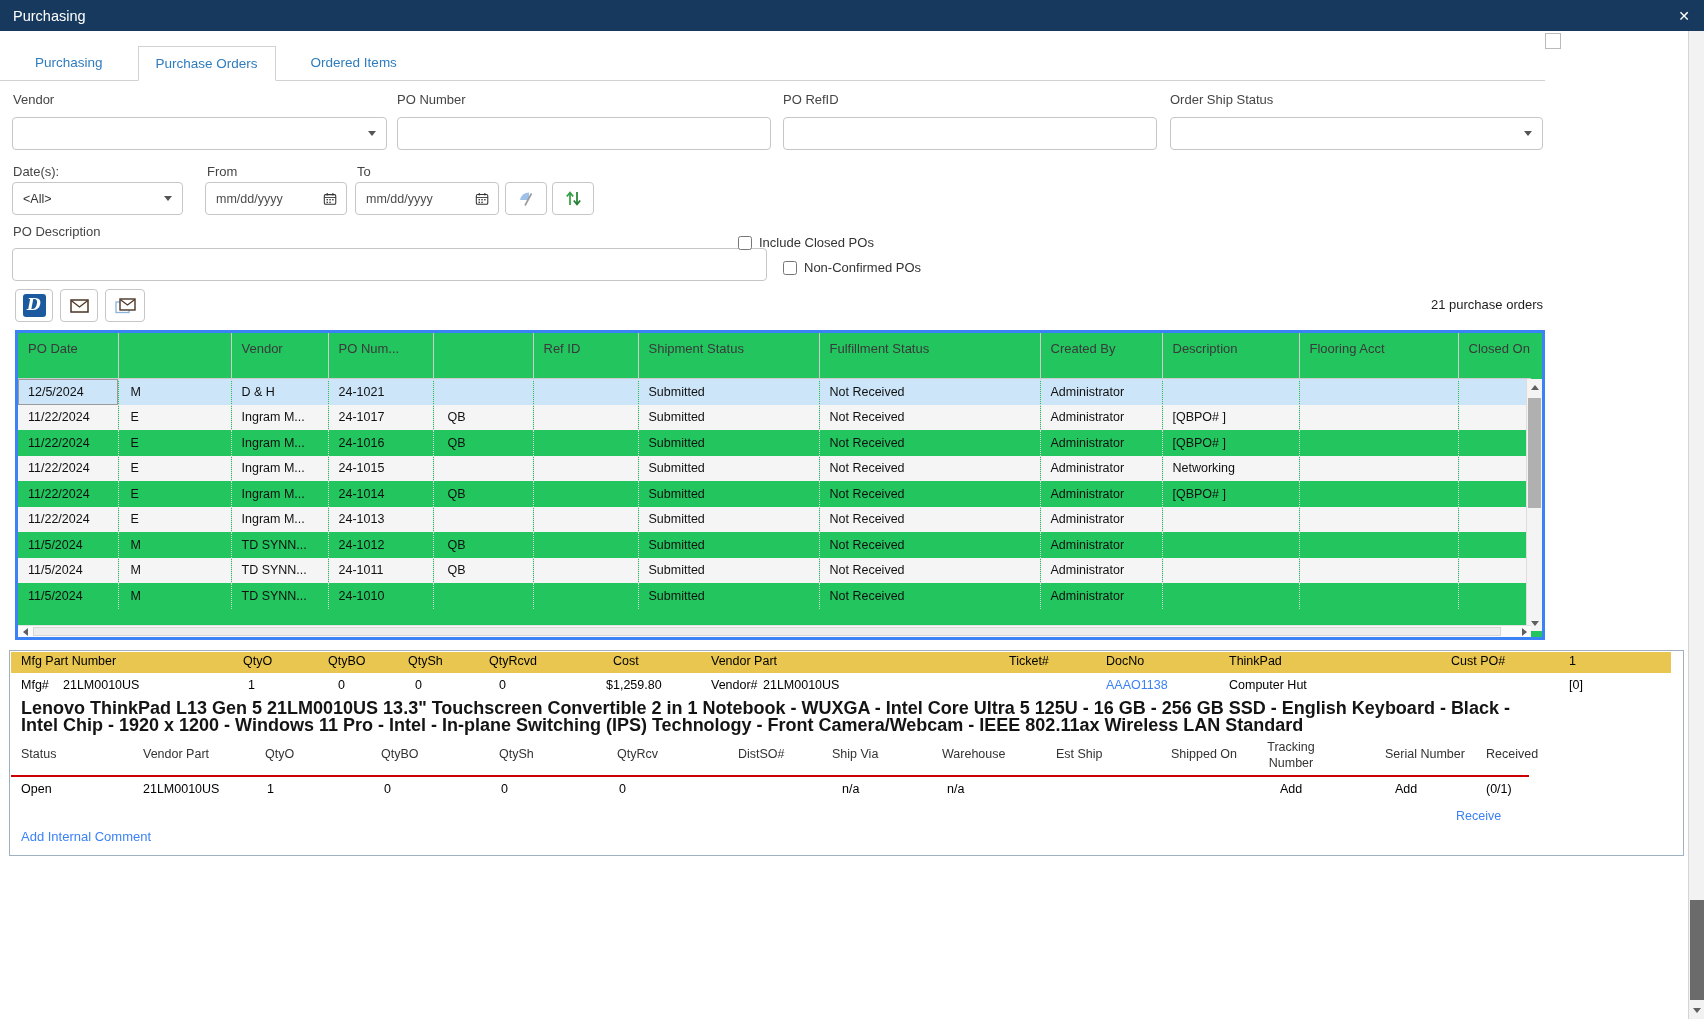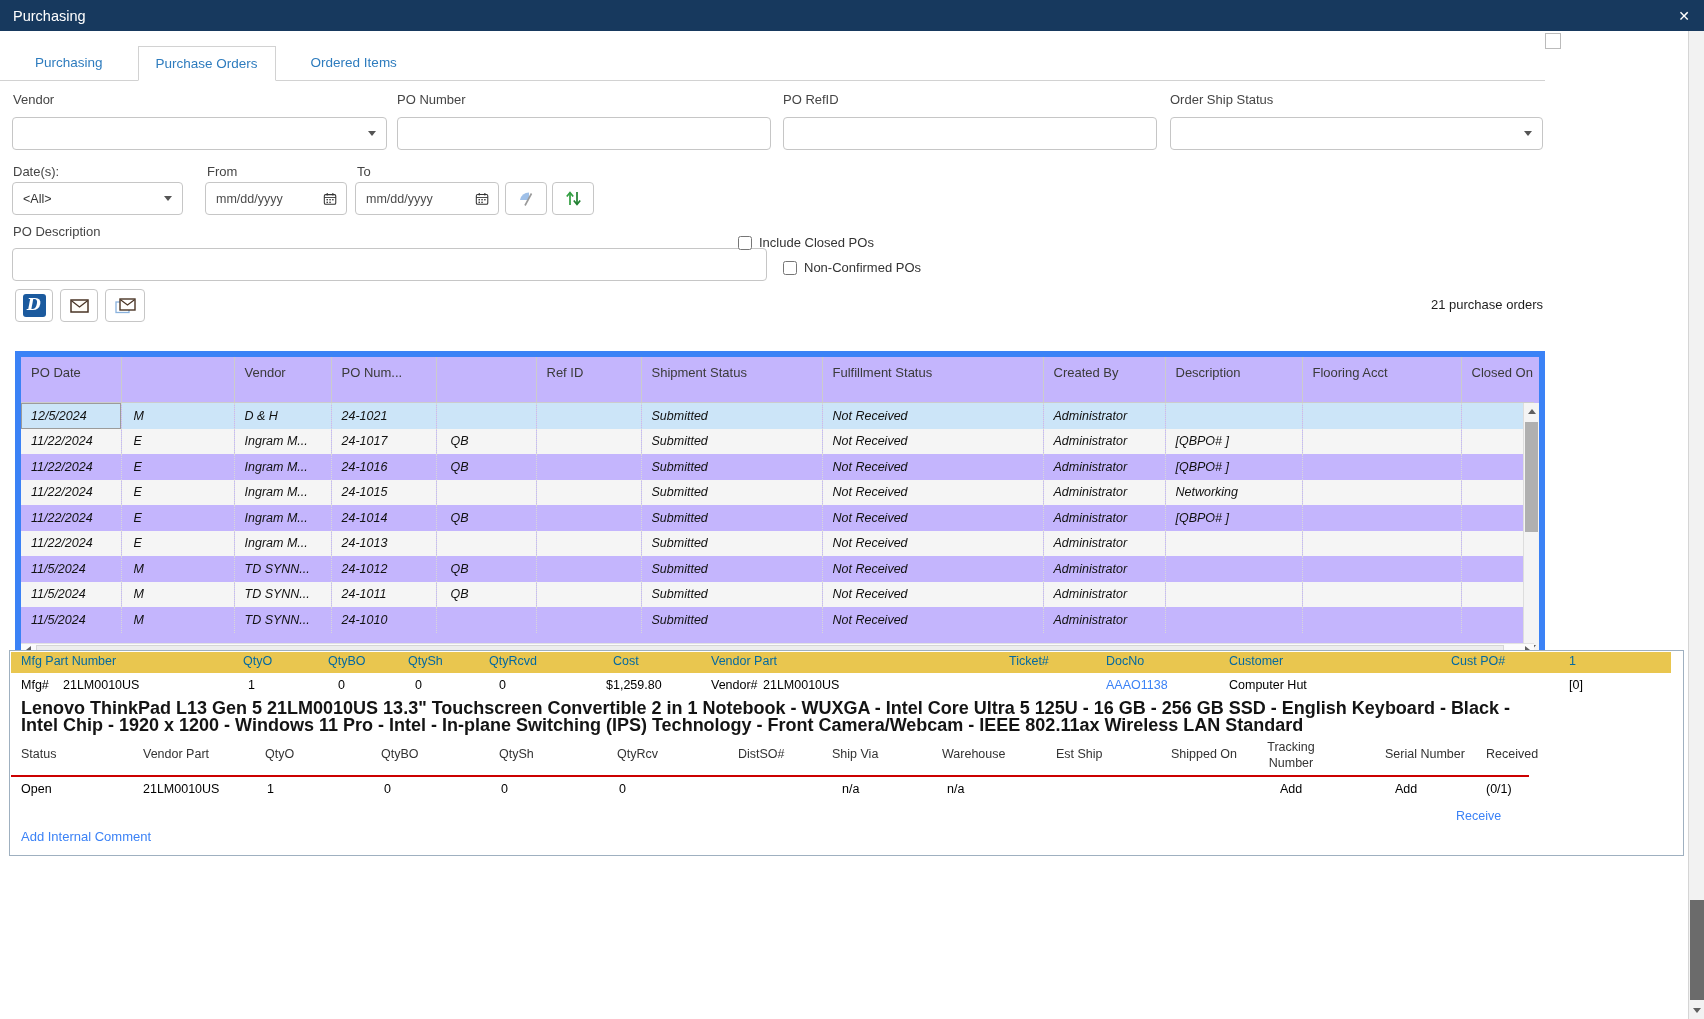--- a/index.html
+++ b/index.html
@@ -36,27 +36,27 @@
   .iconbtn { position:absolute; height:33px; border:1px solid #c6c6c6; border-radius:4px;
     background:#fff; display:flex; align-items:center; justify-content:center; cursor:pointer; }
   .cbrow { position:absolute; display:flex; align-items:center; font-size:13px; color:#333; }
   .cbrow input { width:14px; height:14px; margin-right:7px; accent-color:#fff; }
   .dtile { width:23px; height:23px; background:#1b5a9e; border-radius:3px; color:#fff;
     font-family:"DejaVu Serif", serif; font-style:italic; font-weight:bold; font-size:16px;
     text-align:center; line-height:22px; }
   .count { position:absolute; font-size:13px; color:#1d1d1d; }
   
   .grid { position:absolute; left:15px; top:330px; width:1530px; height:310px;
-    border:6px solid #3b82f6; background:#c4b5fd;margin-top:21px; }
+    border:3px solid #3b82f6; background:#22c55e; }
   .grid table { border-collapse:collapse; table-layout:fixed; width:1513px; }
   .grid th { height:45px; vertical-align:top; text-align:left; font-weight:normal;
     font-size:13px; color:#3a3a3a; padding:8px 0 0 10px; border-right:1px solid #ccc;
     border-bottom:1px solid #ccc; white-space:nowrap; overflow:hidden; }
   .grid th:last-child { border-right:none; }
-  .gbody { position:absolute; top:46px; left:0; width:1513px; height:250px; overflow:hidden;font-style:italic; }
+  .gbody { position:absolute; top:46px; left:0; width:1513px; height:250px; overflow:hidden; }
   .grid td { height:25.5px; font-size:12.5px; color:#111; padding:0 0 0 10px;
     border-right:1px dotted #d8d8d8; white-space:nowrap; overflow:hidden; }
   .grid td:last-child { border-right:none; }
   .grid td:nth-child(2) { padding-left:12px; }
   .grid td:nth-child(5) { padding-left:14px; }
   .grid tbody tr:nth-child(even) { background:#f5f5f5; }
   .grid tbody tr.sel { background:#cce5f8; }
   .grid tbody tr.sel td:first-child { box-shadow: inset 0 0 0 1px #9b9b9b; }
   
   .vsb { position:absolute; top:46px; right:0; width:16px; height:252px;
@@ -72,21 +72,21 @@
   .hsb .thumb { position:absolute; left:15px; top:1px; height:9px; width:1468px;
     background:#ededed; border:1px solid #d6d6d6; cursor:pointer; }
   .tri-up { width:0;height:0;border-left:4px solid transparent;border-right:4px solid transparent;border-bottom:5px solid #5f5f5f; }
   .tri-down { width:0;height:0;border-left:4px solid transparent;border-right:4px solid transparent;border-top:5px solid #5f5f5f; }
   .tri-left { width:0;height:0;border-top:4px solid transparent;border-bottom:4px solid transparent;border-right:5px solid #5f5f5f; }
   .tri-right { width:0;height:0;border-top:4px solid transparent;border-bottom:4px solid transparent;border-left:5px solid #5f5f5f; }
   
   .panel { position:absolute; left:9px; top:650px; width:1675px; height:206px;
     border:1px solid #9fb0c0; background:#fff; }
   .ybar { position:absolute; left:1px; top:1px; width:1660px; height:21px; background:#e9c64f; }
-  .dh { position:absolute; top:0; height:21px; line-height:21px; font-size:12.5px; color:#0369a1; white-space:nowrap; }
+  .dh { position:absolute; top:0; height:21px; line-height:21px; font-size:12.5px; color:#000000; white-space:nowrap; }
   .dv { position:absolute; top:27px; font-size:12.5px; color:#000; white-space:nowrap; }
   .lnk { color:#3b82f6; cursor:pointer; }
   .pdesc { position:absolute; left:11px; top:49px; width:1505px; font-size:18px;
     font-weight:bold; color:#141414; line-height:17px; }
   .sh { position:absolute; top:96px; font-size:12.5px; color:#333; white-space:nowrap; }
   .sh2 { position:absolute; top:88px; font-size:12.5px; color:#333; width:64px;
     text-align:center; line-height:16px; }
   .redline { position:absolute; left:1px; top:124px; width:1518px; height:2px; background:#cc0000; }
   .sv { position:absolute; top:131px; font-size:12.5px; color:#000; white-space:nowrap; }
   .svc { width:64px; text-align:center; }
@@ -420,21 +420,21 @@
   <div class="ybar"></div>
   <span class="dh" style="left:11px">Mfg Part Number</span>
   <span class="dh" style="left:233px">QtyO</span>
   <span class="dh" style="left:318px">QtyBO</span>
   <span class="dh" style="left:398px">QtySh</span>
   <span class="dh" style="left:479px">QtyRcvd</span>
   <span class="dh" style="left:603px">Cost</span>
   <span class="dh" style="left:701px">Vendor Part</span>
   <span class="dh" style="left:999px">Ticket#</span>
   <span class="dh" style="left:1096px">DocNo</span>
-  <span class="dh" style="left:1219px">Customer</span>
+  <span class="dh" style="left:1219px">ThinkPad</span>
   <span class="dh" style="left:1441px">Cust PO#</span>
   <span class="dh" style="left:1559px">1</span>
 
   <span class="dv" style="left:11px">Mfg#</span>
   <span class="dv" style="left:53px">21LM0010US</span>
   <span class="dv" style="left:238px">1</span>
   <span class="dv" style="left:328px">0</span>
   <span class="dv" style="left:405px">0</span>
   <span class="dv" style="left:489px">0</span>
   <span class="dv" style="left:596px">$1,259.80</span>

